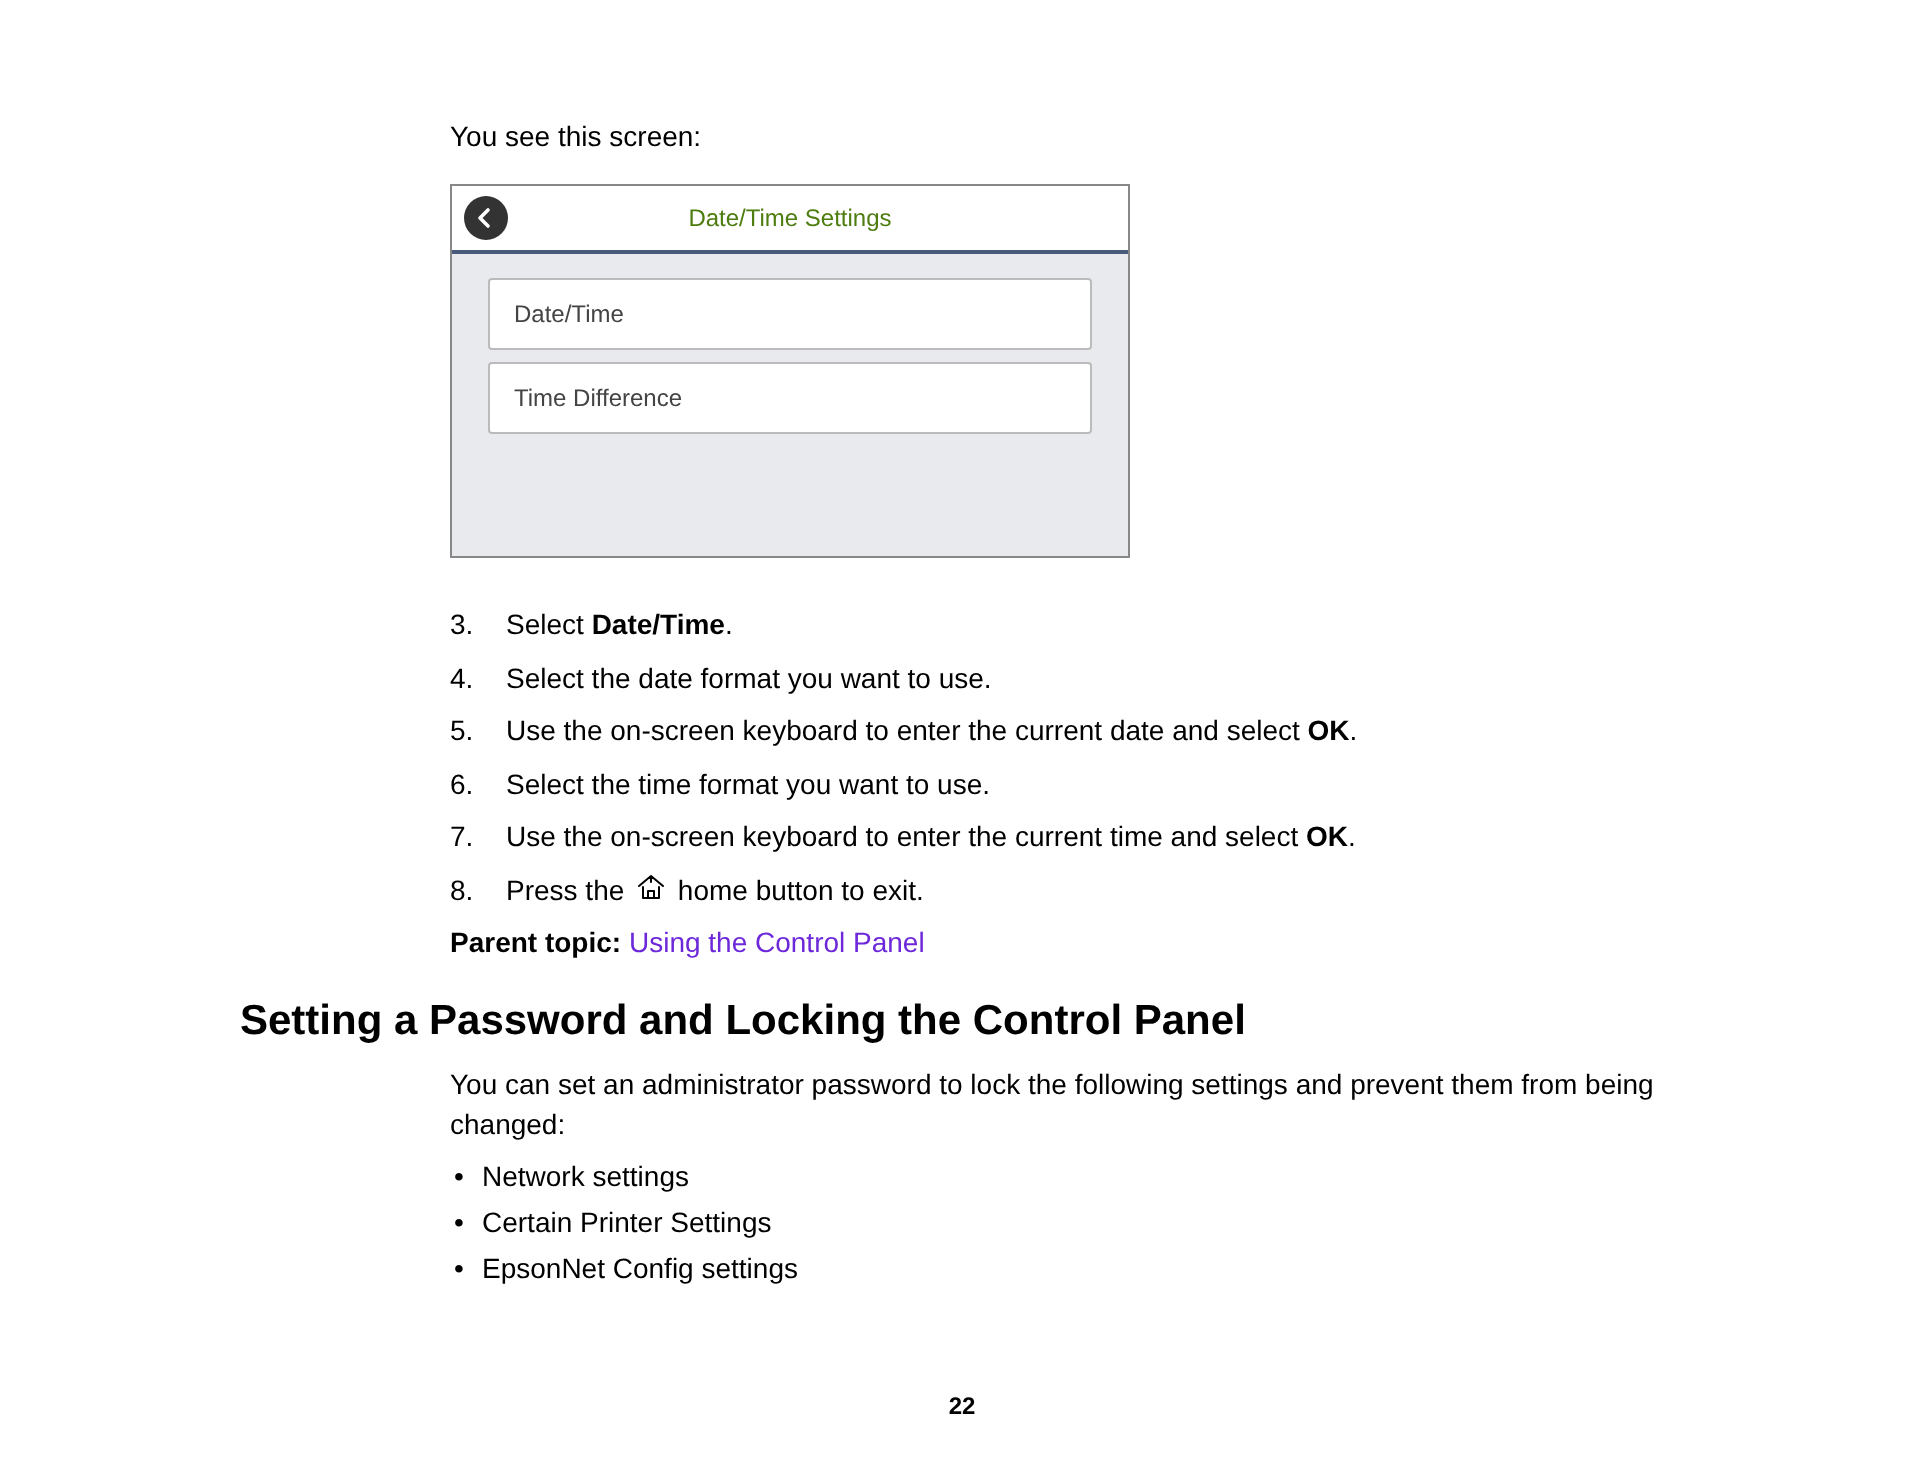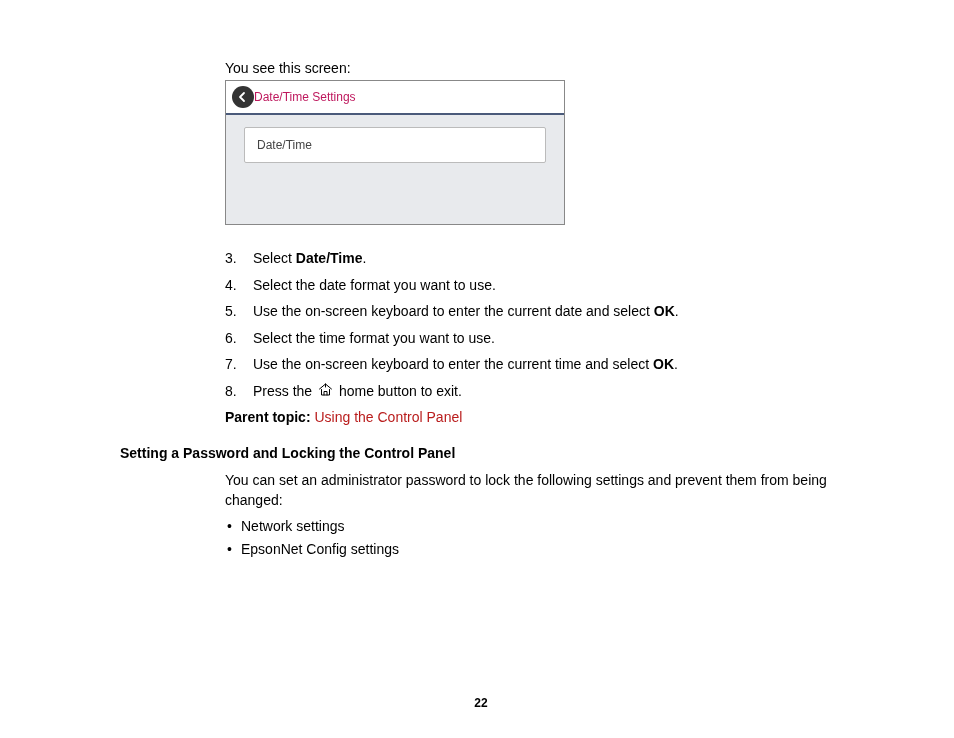--- a/index.html
+++ b/index.html
@@ -8,21 +8,21 @@
       font-size: 14px;
       color: #000;
       background: #fff;
       width: 954px;
       height: 738px;
       padding: 60px 120px 40px 120px;
       position: relative;
     }
     .intro-text {
       margin-left: 105px;
-      margin-bottom: 4px;
+      margin-bottom: 16px;
     }
     .screen-figure {
       margin-left: 105px;
       margin-bottom: 24px;
     }
     .device-screen {
       width: 340px;
       border: 1px solid #888;
       background: #e8eaed;
     }
@@ -40,23 +40,23 @@
       background: #333;
       color: #fff;
       display: flex;
       align-items: center;
       justify-content: center;
       font-size: 13px;
       line-height: 1;
     }
     .screen-title {
       flex: 1;
-      text-align: left;
+      text-align: center;
       font-size: 12px;
-      color: #be185d;
+      color: #4d7c0f;
       margin-right: 22px;
     }
     .screen-body {
       padding: 12px 18px 55px 18px;
     }
     .screen-option {
       background: #fff;
       border: 1px solid #bbb;
       border-radius: 2px;
       padding: 10px 12px;
@@ -86,23 +86,23 @@
     .bold { font-weight: bold; }
     .home-icon {
       display: inline-block;
       vertical-align: middle;
       margin: 0 2px;
     }
     .parent-topic {
       margin-left: 105px;
       margin-bottom: 20px;
     }
-    .link { color: #b91c1c; }
+    .link { color: #6d28d9; }
     .section-heading {
-      font-size: 14px;
+      font-size: 21px;
       font-weight: bold;
       margin-bottom: 10px;
     }
     .section-para {
       margin-left: 105px;
       margin-bottom: 8px;
       line-height: 1.4;
     }
     .bullets {
       margin-left: 105px;
@@ -138,20 +138,21 @@
     <div class="screen-header">
       <div class="back-circle">
         <svg width="12" height="12" viewBox="0 0 12 12">
             <path d="M7 2 L3 6 L7 10" stroke="#fff" stroke-width="1.8" fill="none" stroke-linecap="round" stroke-linejoin="round"></path>
           </svg>
       </div>
       <div class="screen-title">Date/Time Settings</div>
     </div>
     <div class="screen-body">
       <div class="screen-option">Date/Time</div>
+      <div class="screen-option">Time Difference</div>
     </div>
   </div>
 </div>
 
 <ol class="ol-steps">
   <li><span>Select </span><span class="bold">Date/Time</span><span>.</span></li>
   <li>Select the date format you want to use.</li>
   <li><span>Use the on-screen keyboard to enter the current date and select </span><span class="bold">OK</span><span>.</span></li>
   <li>Select the time format you want to use.</li>
   <li><span>Use the on-screen keyboard to enter the current time and select </span><span class="bold">OK</span><span>.</span></li>
@@ -165,16 +166,17 @@
   <span> </span>
   <span class="link">Using the Control Panel</span>
 </div>
 
 <h2 class="section-heading">Setting a Password and Locking the Control Panel</h2>
 
 <p class="section-para">You can set an administrator password to lock the following settings and prevent them from being changed:</p>
 
 <ul class="bullets">
   <li>Network settings</li>
+  <li>Certain Printer Settings</li>
   <li>EpsonNet Config settings</li>
 </ul>
 
 <div class="page-number">22</div>
 
 </body></html>

